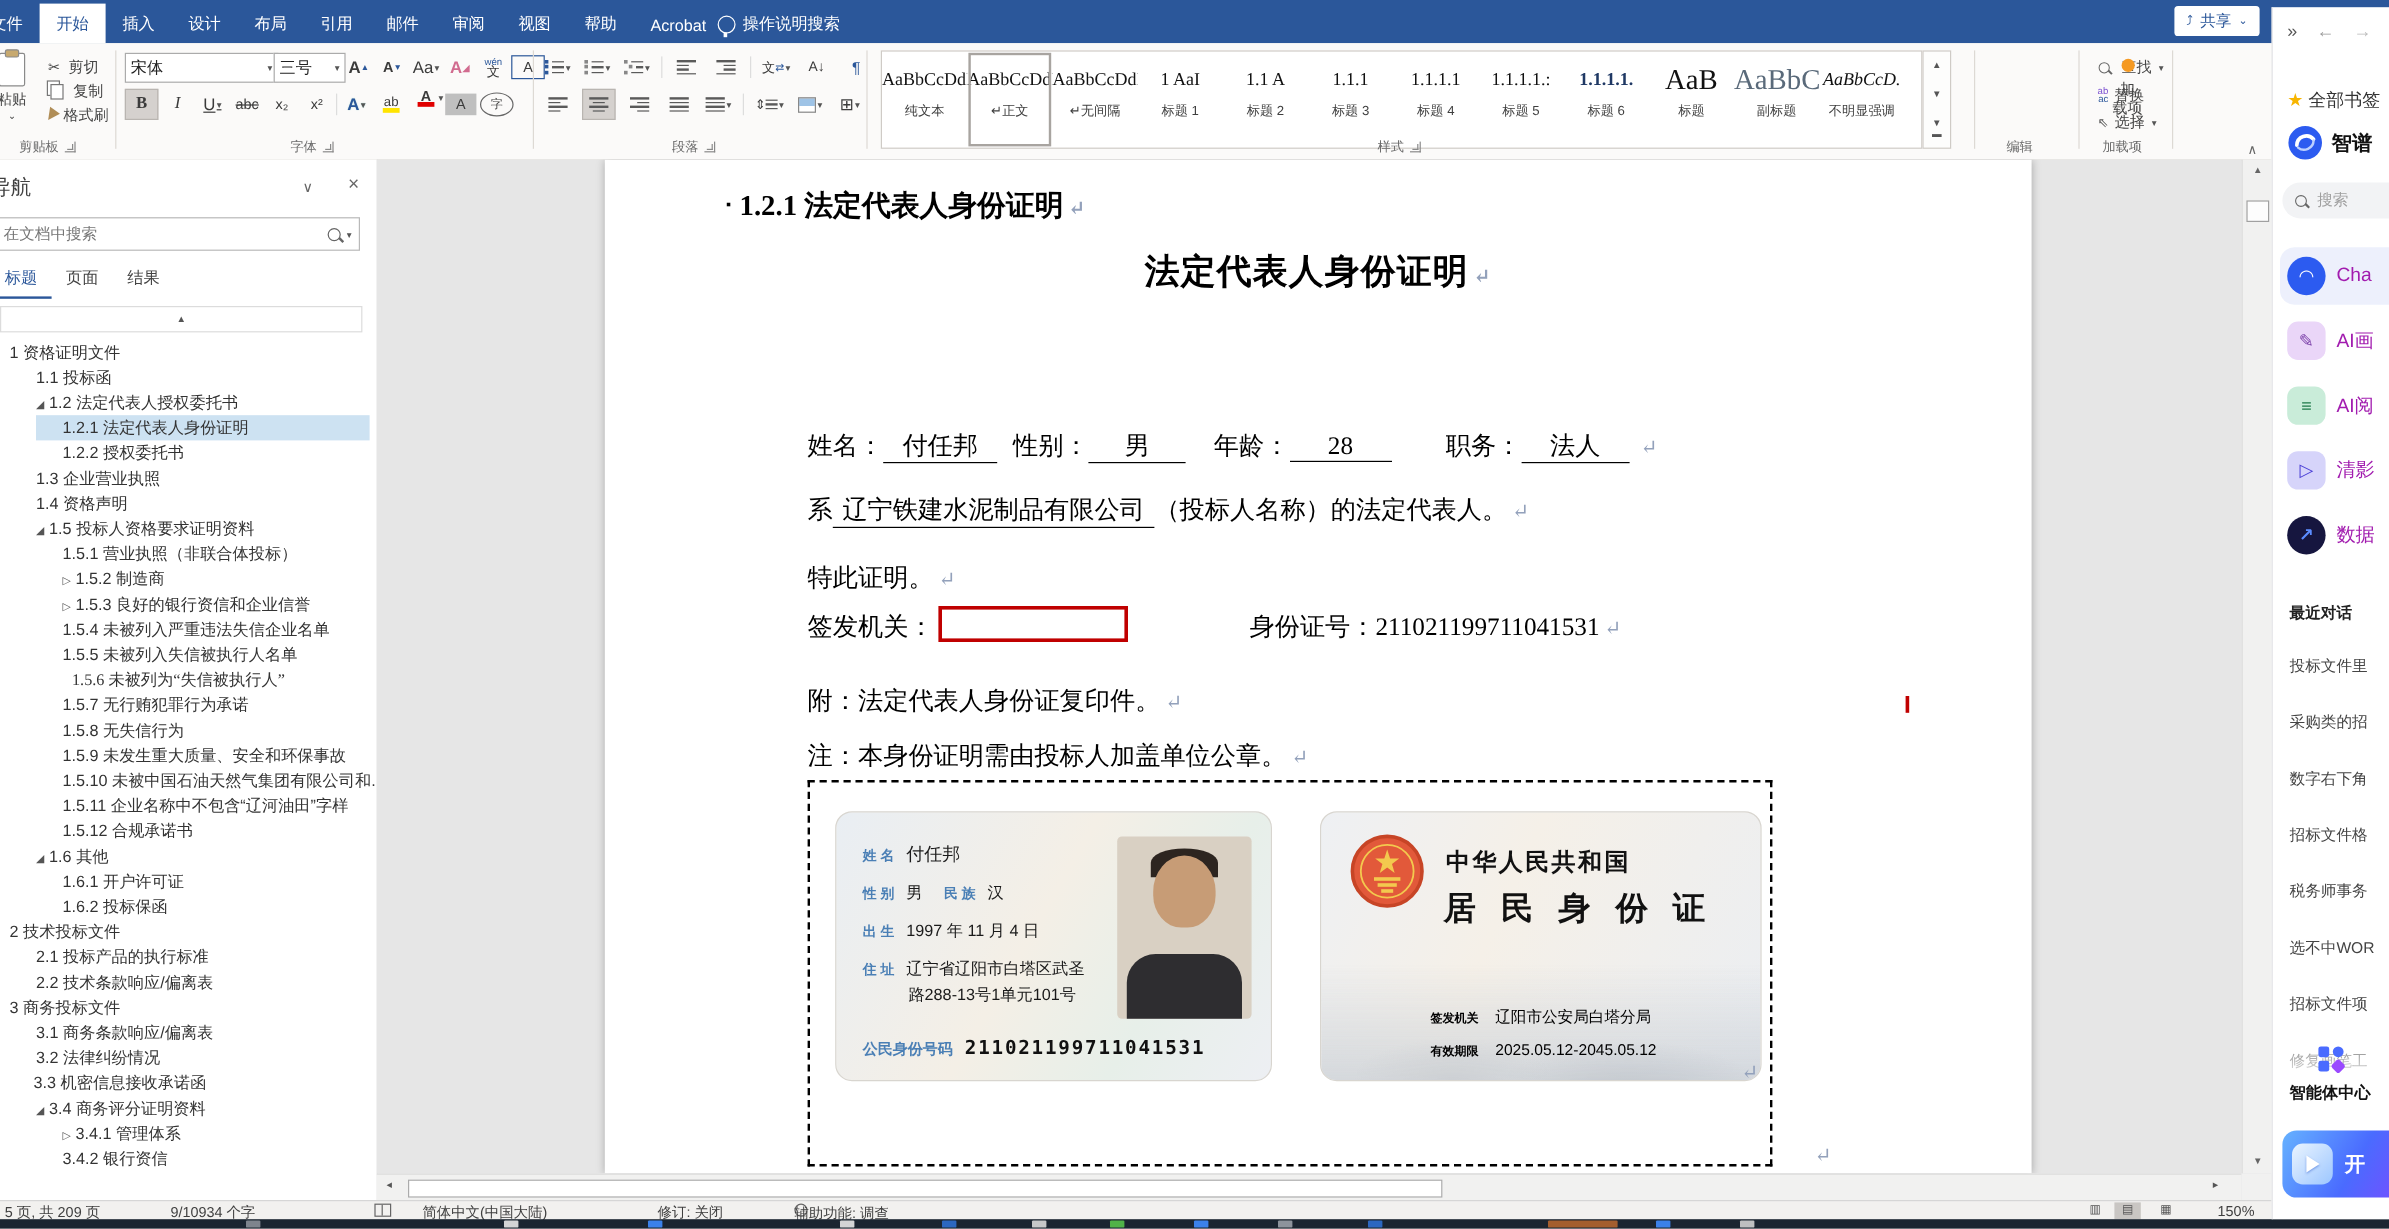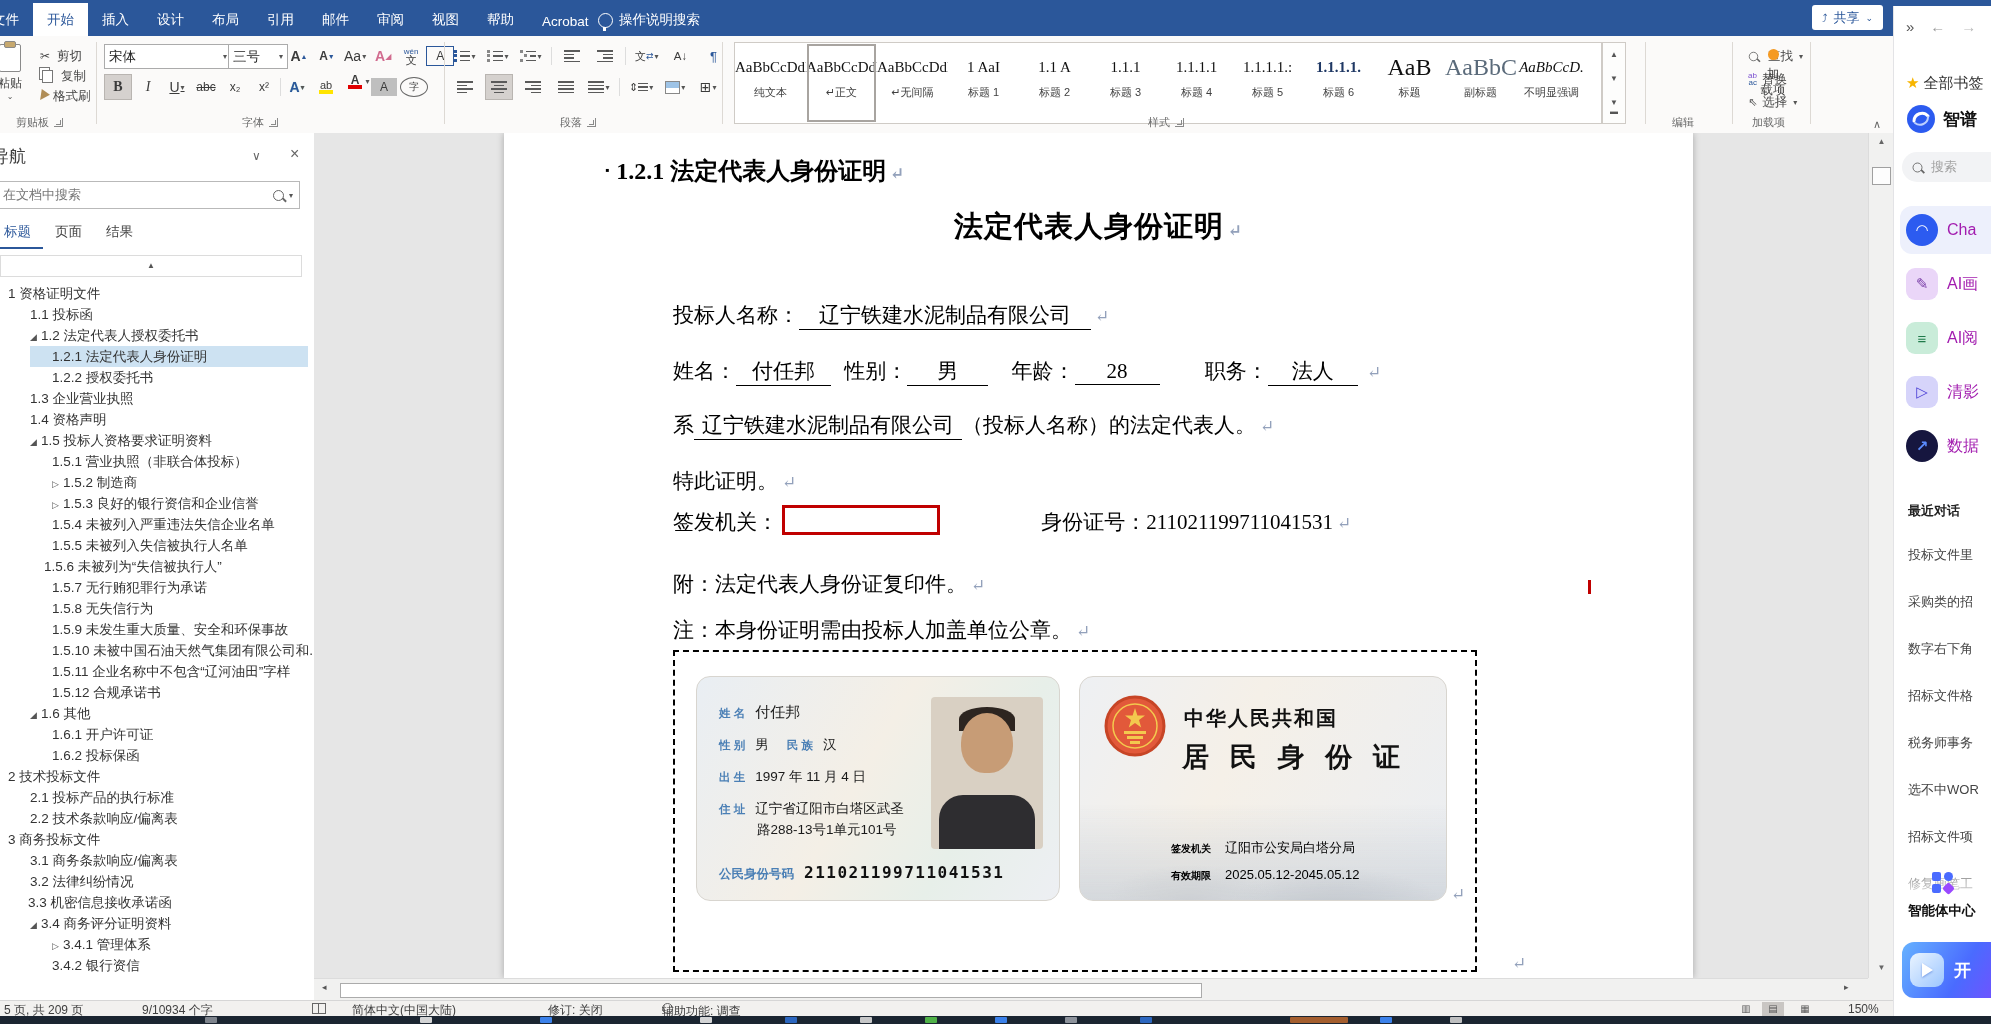--- a/index.html
+++ b/index.html
@@ -81,21 +81,21 @@
   .dtitle{position:absolute;left:0;top:74px;width:100%;text-align:center;font-size:29px;font-weight:bold;letter-spacing:1px;}
   .dline{position:absolute;left:169px;font-size:21px;white-space:nowrap;}
   .u{display:inline-block;border-bottom:1.6px solid #000;text-align:center;}
   .pilcrow{color:#93a1bb;font-size:17px;margin-left:4px;}
   .redbox{display:inline-block;width:152px;height:24px;border:3px solid #c00000;vertical-align:-6px;margin-left:4px;}
   .dashedbox{position:absolute;left:169px;top:517px;width:800px;height:318px;border:2.5px dashed #000;}
   .redcursor{position:absolute;left:1084px;top:447px;width:3px;height:14px;background:#c00000;}
   
   .idcard{position:absolute;border-radius:14px;border:1px solid #d8d5cf;overflow:hidden;}
   .idfront{left:21px;top:24px;width:362px;height:223px;background:linear-gradient(120deg,#e9eef3,#f4efe6 45%,#e7efe9 72%,#edeff3);}
-  .idback{left:404px;top:24px;width:366px;height:223px;background:linear-gradient(115deg,#eef0f3,#f5f0e8 40%,#ebeef2);}
+  .idback{left:425px;top:24px;width:366px;height:223px;background:linear-gradient(115deg,#eef0f3,#f5f0e8 40%,#ebeef2);}
   .idrow{position:absolute;white-space:nowrap;font-family:"Liberation Sans","DejaVu Sans",sans-serif;}
   .idlab{color:#4a7fb5;font-size:11.5px;font-weight:bold;margin-right:10px;}
   .idval{color:#1a1a1a;font-size:13.5px;}
   .idnum{font-family:"DejaVu Sans Mono","Liberation Mono",monospace;font-size:16px;font-weight:bold;letter-spacing:1.5px;color:#111;}
   .photo{position:absolute;right:16px;top:20px;width:112px;height:152px;background:#d9d0c3;border-radius:4px;overflow:hidden;}
   .photo .head{position:absolute;left:50%;top:16px;transform:translateX(-50%);width:52px;height:60px;background:#c79c76;border-radius:50% 50% 45% 45%;}
   .photo .hair{position:absolute;left:50%;top:10px;transform:translateX(-50%);width:56px;height:24px;background:#2d2520;border-radius:50% 50% 0 0;}
   .photo .body{position:absolute;left:50%;bottom:-8px;transform:translateX(-50%);width:96px;height:62px;background:#2e2d30;border-radius:24px 24px 0 0;}
   .wall{position:absolute;left:0;right:0;bottom:0;height:96px;
         background:radial-gradient(120px 50px at 30% 100%,#c4c9cf 0%,rgba(196,201,207,0) 70%),
@@ -511,21 +511,21 @@
       <div class="navitem"><span class="hl" style="left: 30px;"></span><span class="tx" style="margin-left: 52px;">1.2.1 法定代表人身份证明</span></div>
       <div class="navitem"><span class="tx" style="margin-left: 52px;">1.2.2 授权委托书</span></div>
       <div class="navitem"><span class="tx" style="margin-left: 30px;">1.3 企业营业执照</span></div>
       <div class="navitem"><span class="tx" style="margin-left: 30px;">1.4 资格声明</span></div>
       <div class="navitem"><span class="tx" style="margin-left: 30px;"><span class="ar">◢</span>1.5 投标人资格要求证明资料</span></div>
       <div class="navitem"><span class="tx" style="margin-left: 52px;">1.5.1 营业执照（非联合体投标）</span></div>
       <div class="navitem"><span class="tx" style="margin-left: 52px;"><span class="ar">▷</span>1.5.2 制造商</span></div>
       <div class="navitem"><span class="tx" style="margin-left: 52px;"><span class="ar">▷</span>1.5.3 良好的银行资信和企业信誉</span></div>
       <div class="navitem"><span class="tx" style="margin-left: 52px;">1.5.4 未被列入严重违法失信企业名单</span></div>
       <div class="navitem"><span class="tx" style="margin-left: 52px;">1.5.5 未被列入失信被执行人名单</span></div>
-      <div class="navitem"><span class="tx" style="margin-left: 44px;">1.5.6 未被列为“失信被执行人”</span></div>
+      <div class="navitem"><span class="tx" style="margin-left: 60px; font-family: Liberation Serif, serif;">1.5.6 未被列为“失信被执行人”</span></div>
       <div class="navitem"><span class="tx" style="margin-left: 52px;">1.5.7 无行贿犯罪行为承诺</span></div>
       <div class="navitem"><span class="tx" style="margin-left: 52px;">1.5.8 无失信行为</span></div>
       <div class="navitem"><span class="tx" style="margin-left: 52px; text-align: right;">1.5.9 未发生重大质量、安全和环保事故</span></div>
       <div class="navitem"><span class="tx" style="margin-left: 52px;">1.5.10 未被中国石油天然气集团有限公司和...</span></div>
       <div class="navitem"><span class="tx" style="margin-left: 52px;">1.5.11 企业名称中不包含“辽河油田”字样</span></div>
       <div class="navitem"><span class="tx" style="margin-left: 52px;">1.5.12 合规承诺书</span></div>
       <div class="navitem"><span class="tx" style="margin-left: 30px;"><span class="ar">◢</span>1.6 其他</span></div>
       <div class="navitem"><span class="tx" style="margin-left: 52px;">1.6.1 开户许可证</span></div>
       <div class="navitem"><span class="tx" style="margin-left: 52px;">1.6.2 投标保函</span></div>
       <div class="navitem"><span class="tx" style="margin-left: 8px;">2 技术投标文件</span></div>
@@ -539,23 +539,20 @@
       <div class="navitem"><span class="tx" style="margin-left: 52px;"><span class="ar">▷</span>3.4.1 管理体系</span></div>
       <div class="navitem"><span class="tx" style="margin-left: 52px;">3.4.2 银行资信</span></div>
     </div>
 </div>
 
 <div class="canvas">
   <div class="page">
     <div class="dheading"><span class="blt">▪</span><span>1.2.1 法定代表人身份证明</span><span class="pilcrow">↵</span></div>
     <div class="dtitle"><span>法定代表人身份证明</span><span class="pilcrow">↵</span></div>
 
-    <div class="dline" style="top:168px;">
-      <span>投标人名称：</span><span class="u" style="padding:0 20px;">辽宁铁建水泥制品有限公司</span><span class="pilcrow">↵</span>
-    </div>
     <div class="dline" style="top:224px;">
       <span>姓名：</span><span class="u" style="padding:0 16px;">付任邦</span>
       <span style="margin-left:8px;">性别：</span><span class="u" style="padding:0 30px;">男</span>
       <span style="margin-left:18px;">年龄：</span><span class="u" style="padding:0 32px;">28</span>
       <span style="margin-left:40px;">职务：</span><span class="u" style="padding:0 24px;">法人</span>
       <span class="pilcrow">↵</span>
     </div>
     <div class="dline" style="top:278px;">
       <span>系</span><span class="u" style="padding:0 8px;">辽宁铁建水泥制品有限公司</span><span>（投标人名称）的法定代表人。</span><span class="pilcrow">↵</span>
     </div>

